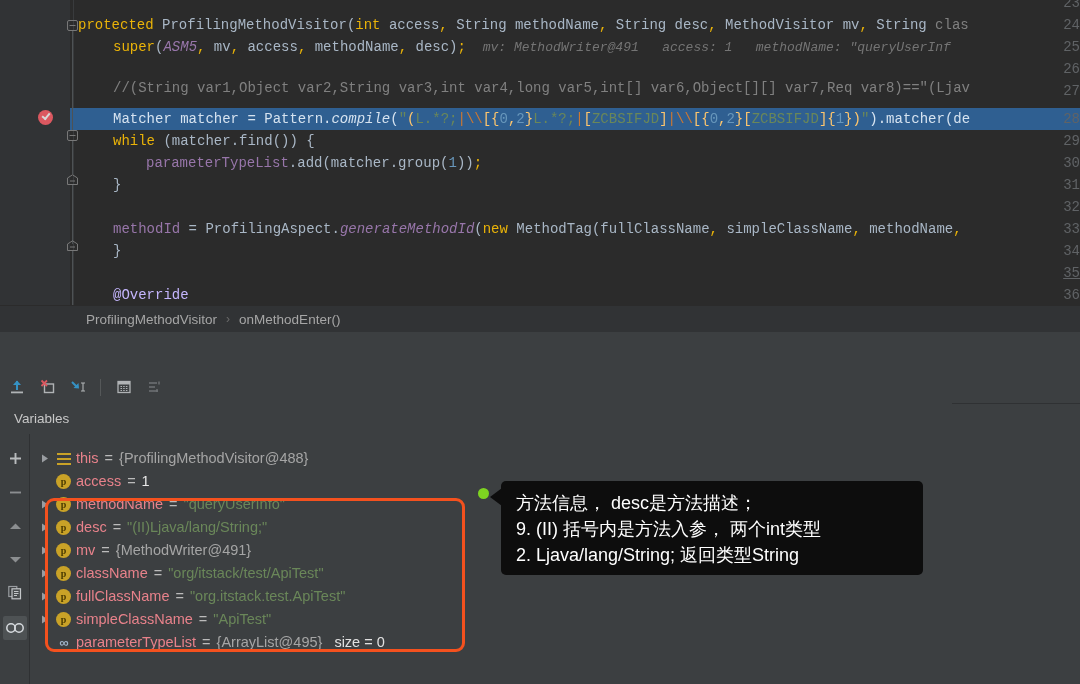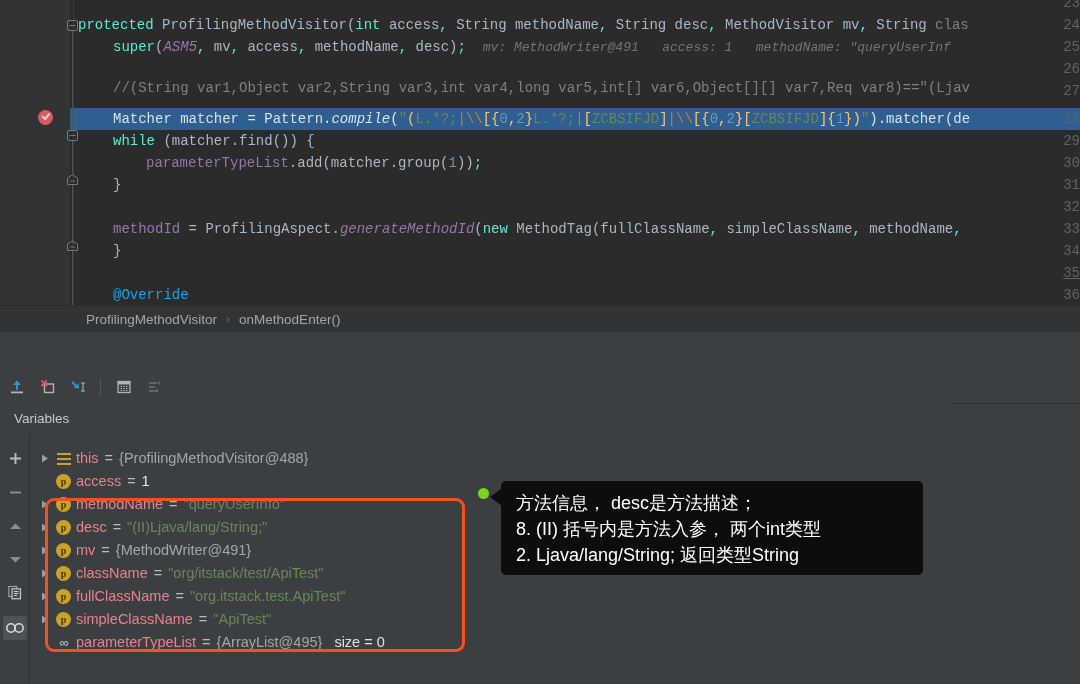--- a/index.html
+++ b/index.html
@@ -39,29 +39,29 @@
     position: absolute; left: 78px; height: 22px; line-height: 22px;
     white-space: pre;
     font-family: "Liberation Mono", monospace;
     font-size: 14px;
     color: #a9b7c6;
   }
   .hl-row {
     position: absolute; left: 70px; width: 1010px; height: 22px;
     background: #2f5f91;
   }
-  .kw      { color: #5eead4; }
+  .kw      { color: #eab308; }
   .typ     { color: #a9b7c6; }
   .static  { color: #9876aa; font-style: italic; }
   .field   { color: #9876aa; }
   .str     { color: #6a8759; }
   .num     { color: #6897bb; }
   .cmt     { color: #808080; }
   .hint    { color: #747474; font-style: italic; font-size: 13px; }
-  .anno    { color: #0ea5e9; }
+  .anno    { color: #c4b5fd; }
   .regex-grp { color: #ffc66d; }
   .regex-cls { color: #6a8759; }
   .regex-esc { color: #cc7832; }
 
   
   .hl-text { color: #d6e3f0; }
 
   .breakpoint {
     position: absolute; left: 38px; top: 110px;
     width: 15px; height: 15px; border-radius: 50%;
@@ -504,17 +504,17 @@
       </div>
 
     </div>
   </div>
 
   <div class="orange-box"></div>
   <div class="green-dot"></div>
   <div class="tip-arrow"></div>
   <div class="tip">
     <div class="tip-line">方法信息， desc是方法描述；</div>
-    <div class="tip-line">8. (II) 括号内是方法入参， 两个int类型</div>
+    <div class="tip-line">9. (II) 括号内是方法入参， 两个int类型</div>
     <div class="tip-line">2. Ljava/lang/String; 返回类型String</div>
   </div>
 
 </div>
 
 </body></html>

